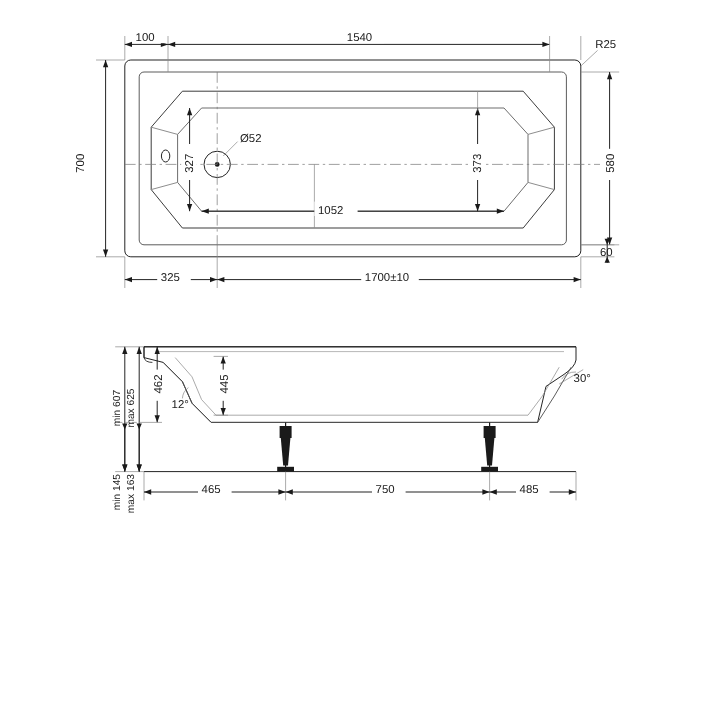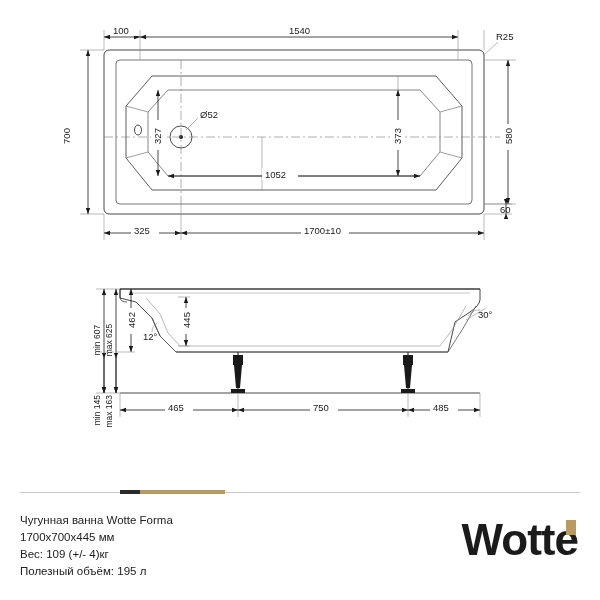--- a/index.html
+++ b/index.html
@@ -316,31 +316,14 @@
       <text class="dim-text" x="168" y="411">465</text>
 
       <rect x="310" y="401" width="28" height="12" fill="#ffffff" stroke="none"></rect>
       <text class="dim-text" x="313" y="411">750</text>
 
       <rect x="430" y="401" width="28" height="12" fill="#ffffff" stroke="none"></rect>
       <text class="dim-text" x="433" y="411">485</text>
     </g>
   </svg>
 
-  <div class="footer">
-    <div class="footer-rule"></div>
-    <div class="footer-accent2"></div>
-    <div class="footer-accent"></div>
-
-    <div class="spec">
-      <div>Чугунная ванна Wotte Forma</div>
-      <div>1700х700х445 мм</div>
-      <div>Вес: 109 (+/- 4)кг</div>
-      <div>Полезный объём: 195 л</div>
-    </div>
-
-    <div class="brand">
-      <span>Wotte</span>
-      <span class="mark"></span>
-    </div>
-  </div>
 
 </div>
 
 </body></html>

